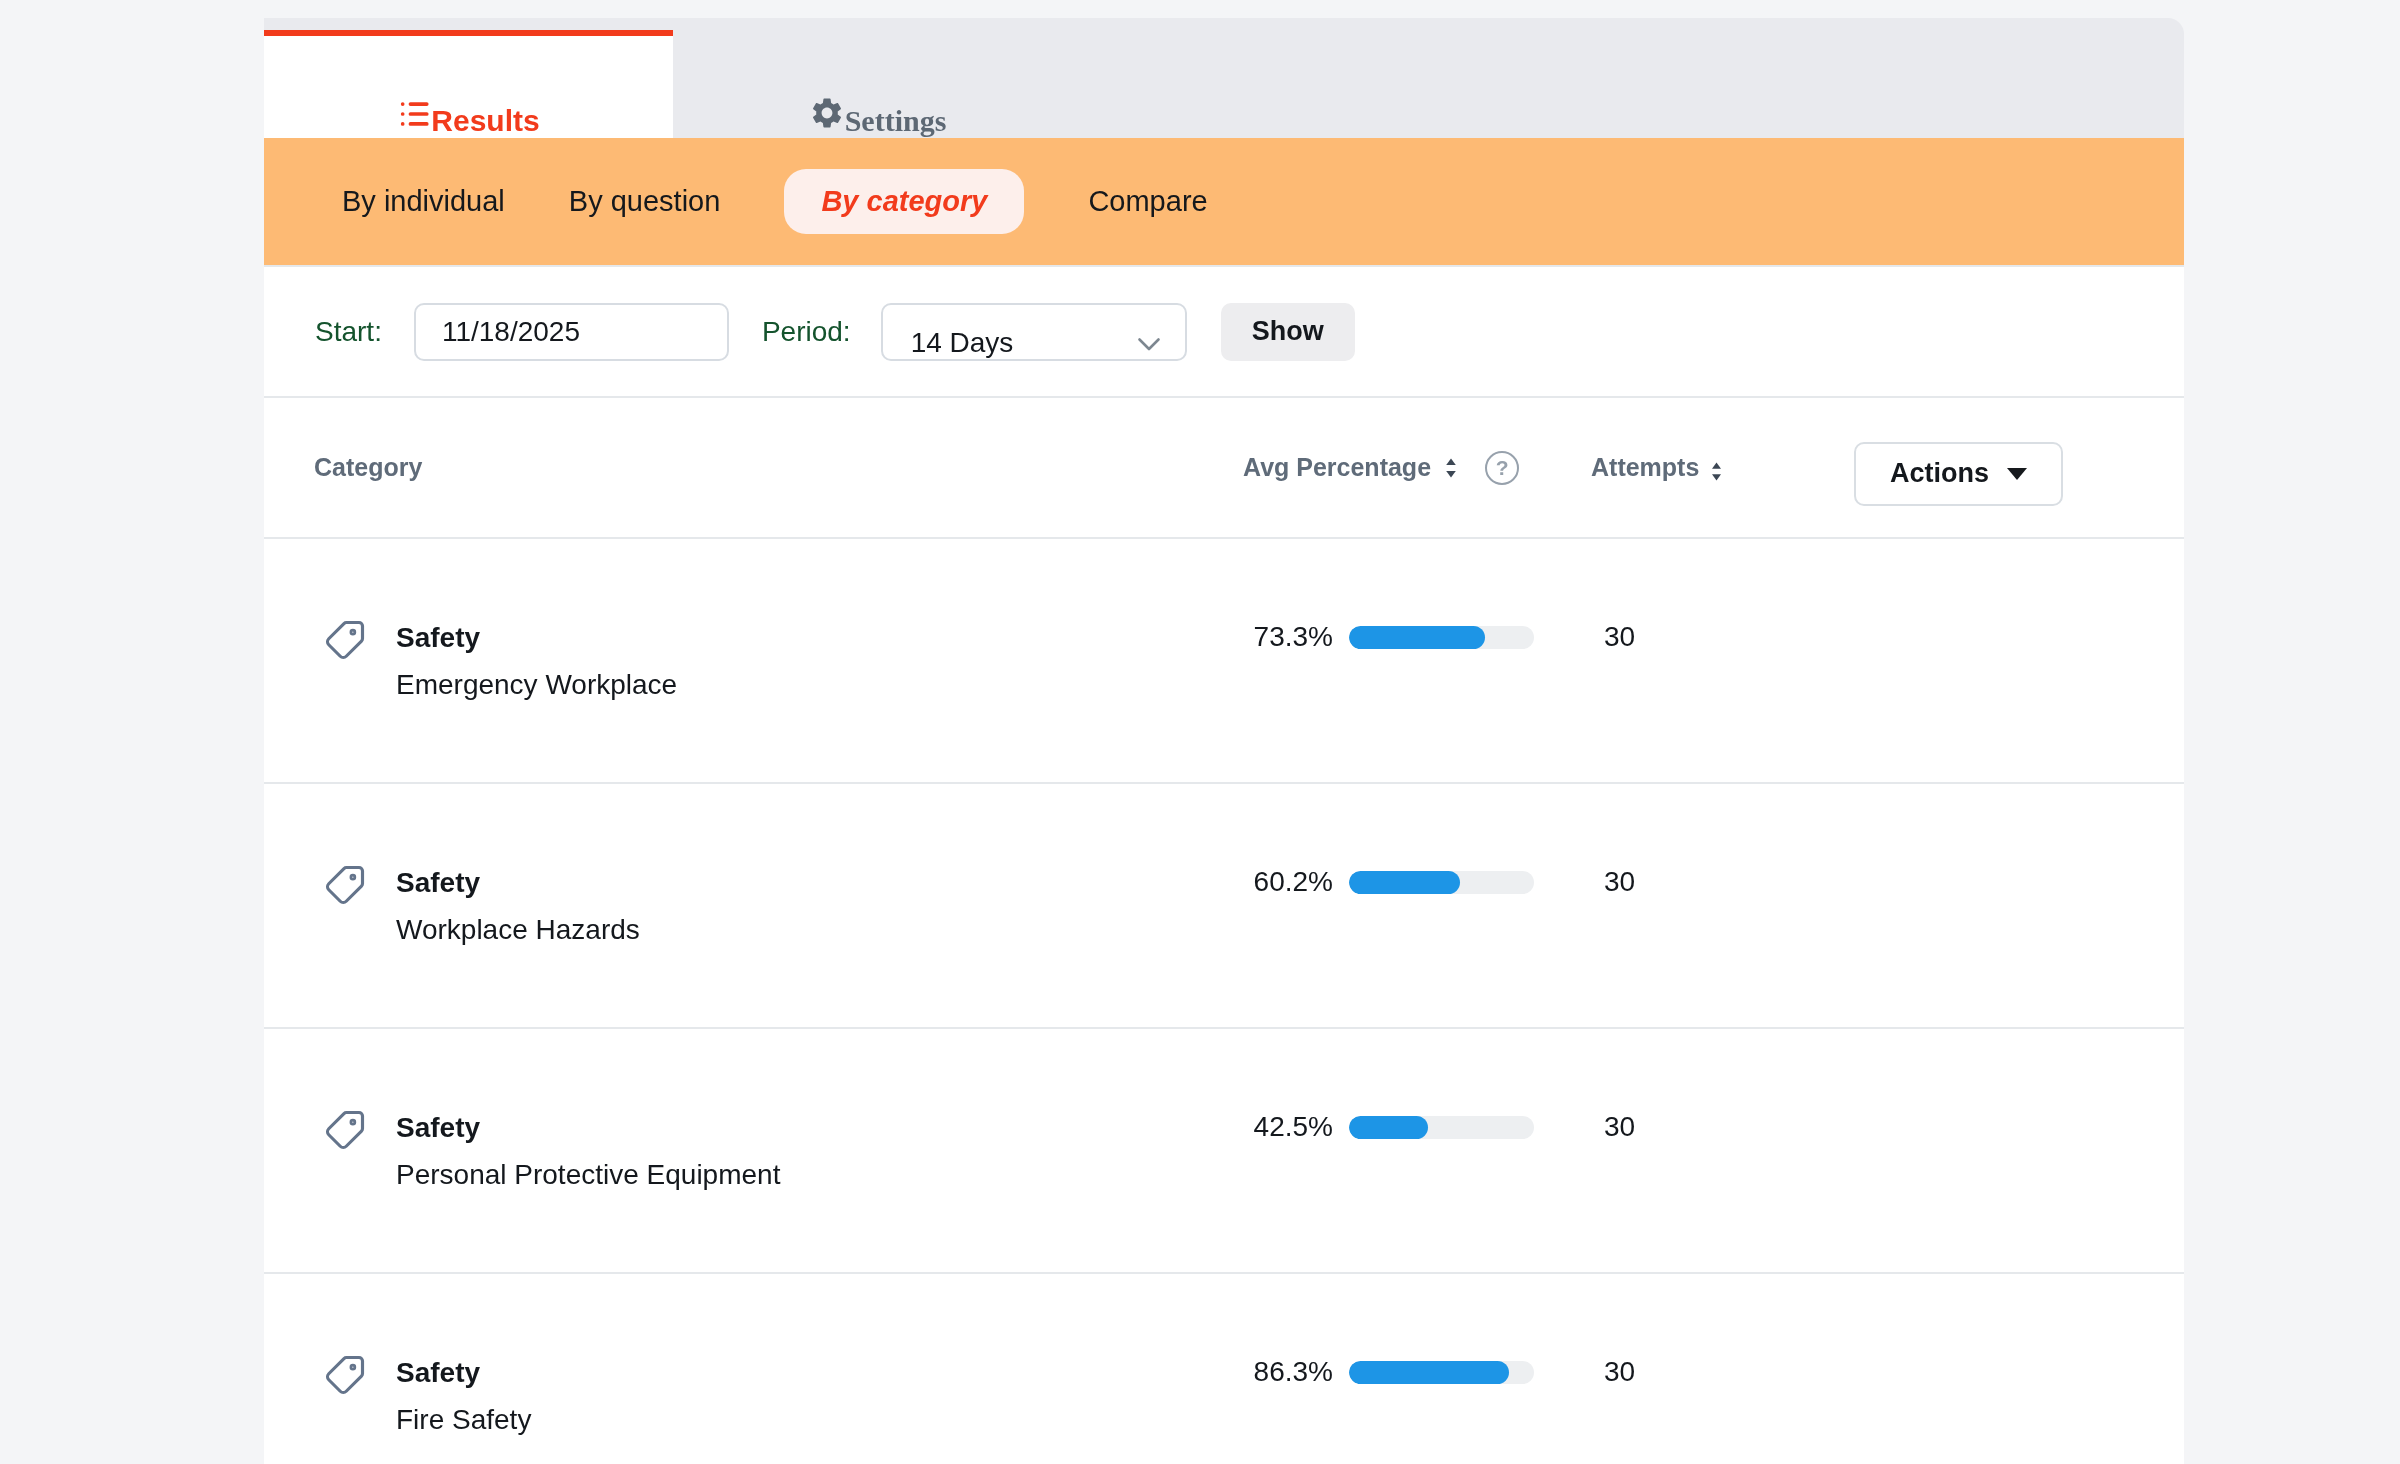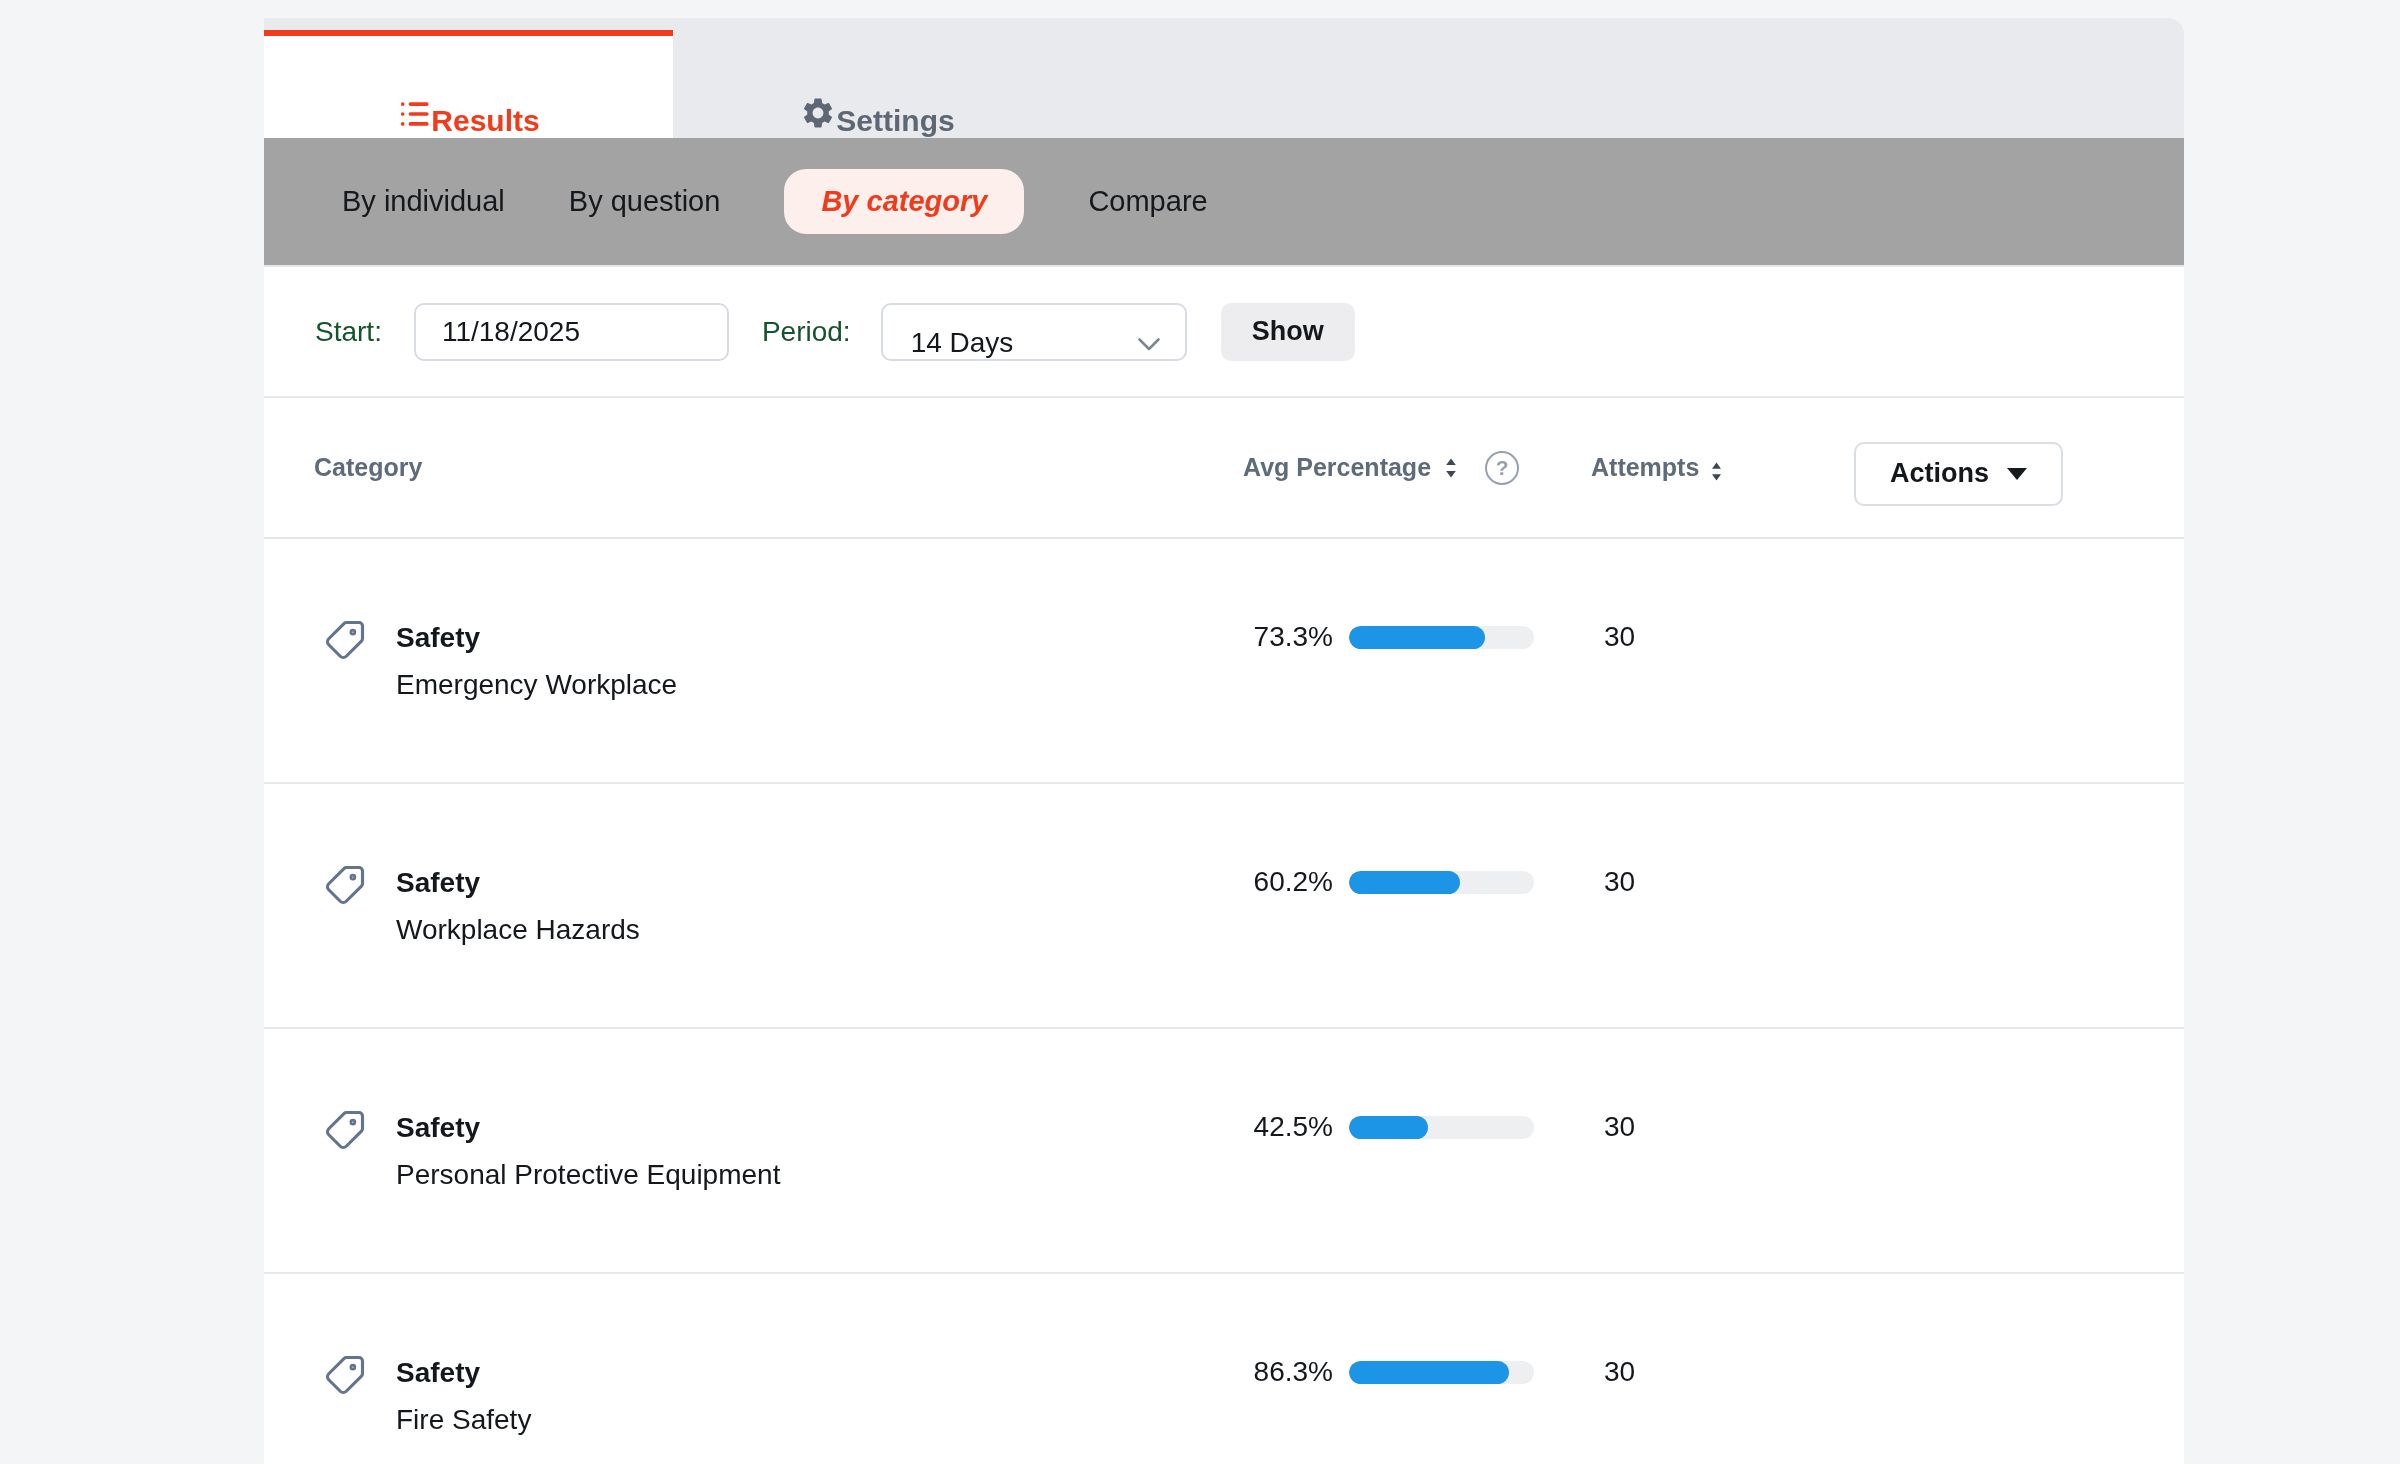--- a/index.html
+++ b/index.html
@@ -9,24 +9,24 @@
     font-family:"Liberation Sans", sans-serif;
     color:#14181d;
   }
   .panel { position:absolute; left:264px; top:18px; width:1920px; }
 
   
   .tabbar { height:120px; background:#e9eaee; border-radius:0 16px 0 0; display:flex; }
   .tab { width:409px; display:flex; align-items:flex-end; justify-content:center; 
          font-size:30px; font-weight:600; cursor:pointer;margin-top:12px; }
   .tab.active { background:#ffffff; border-top:6px solid #f23b1c; color:#f23b1c; font-weight:700; }
-  .tab.inactive { color:#5d6874; }
-
-  
-  .subtabs { background:#a3a3a3; height:129px; display:flex; align-items:center;
+  .tab.inactive { color:#5d6874;font-family:Liberation Serif, serif; }
+
+  
+  .subtabs { background:#fdba74; height:129px; display:flex; align-items:center;
              padding-left:78px; gap:64px; border-bottom:2px solid #e5e8eb;text-align:right; }
   .subtab { font-size:29px; color:#15181c; cursor:pointer; }
   .subtab.active { color:#f23b1c; font-weight:700; background:#fdefeb;
                    padding:16px 37px; border-radius:22px;font-style:italic; }
 
   
   .filters { background:#fff; height:131px; display:flex; align-items:center;
              padding-left:51px; border-bottom:2px solid #e5e8eb; }
   .filter-label { font-size:28px; color:#14532d; }
   .date-input { width:315px; height:58px; border:2px solid #d7dce2; border-radius:10px;

